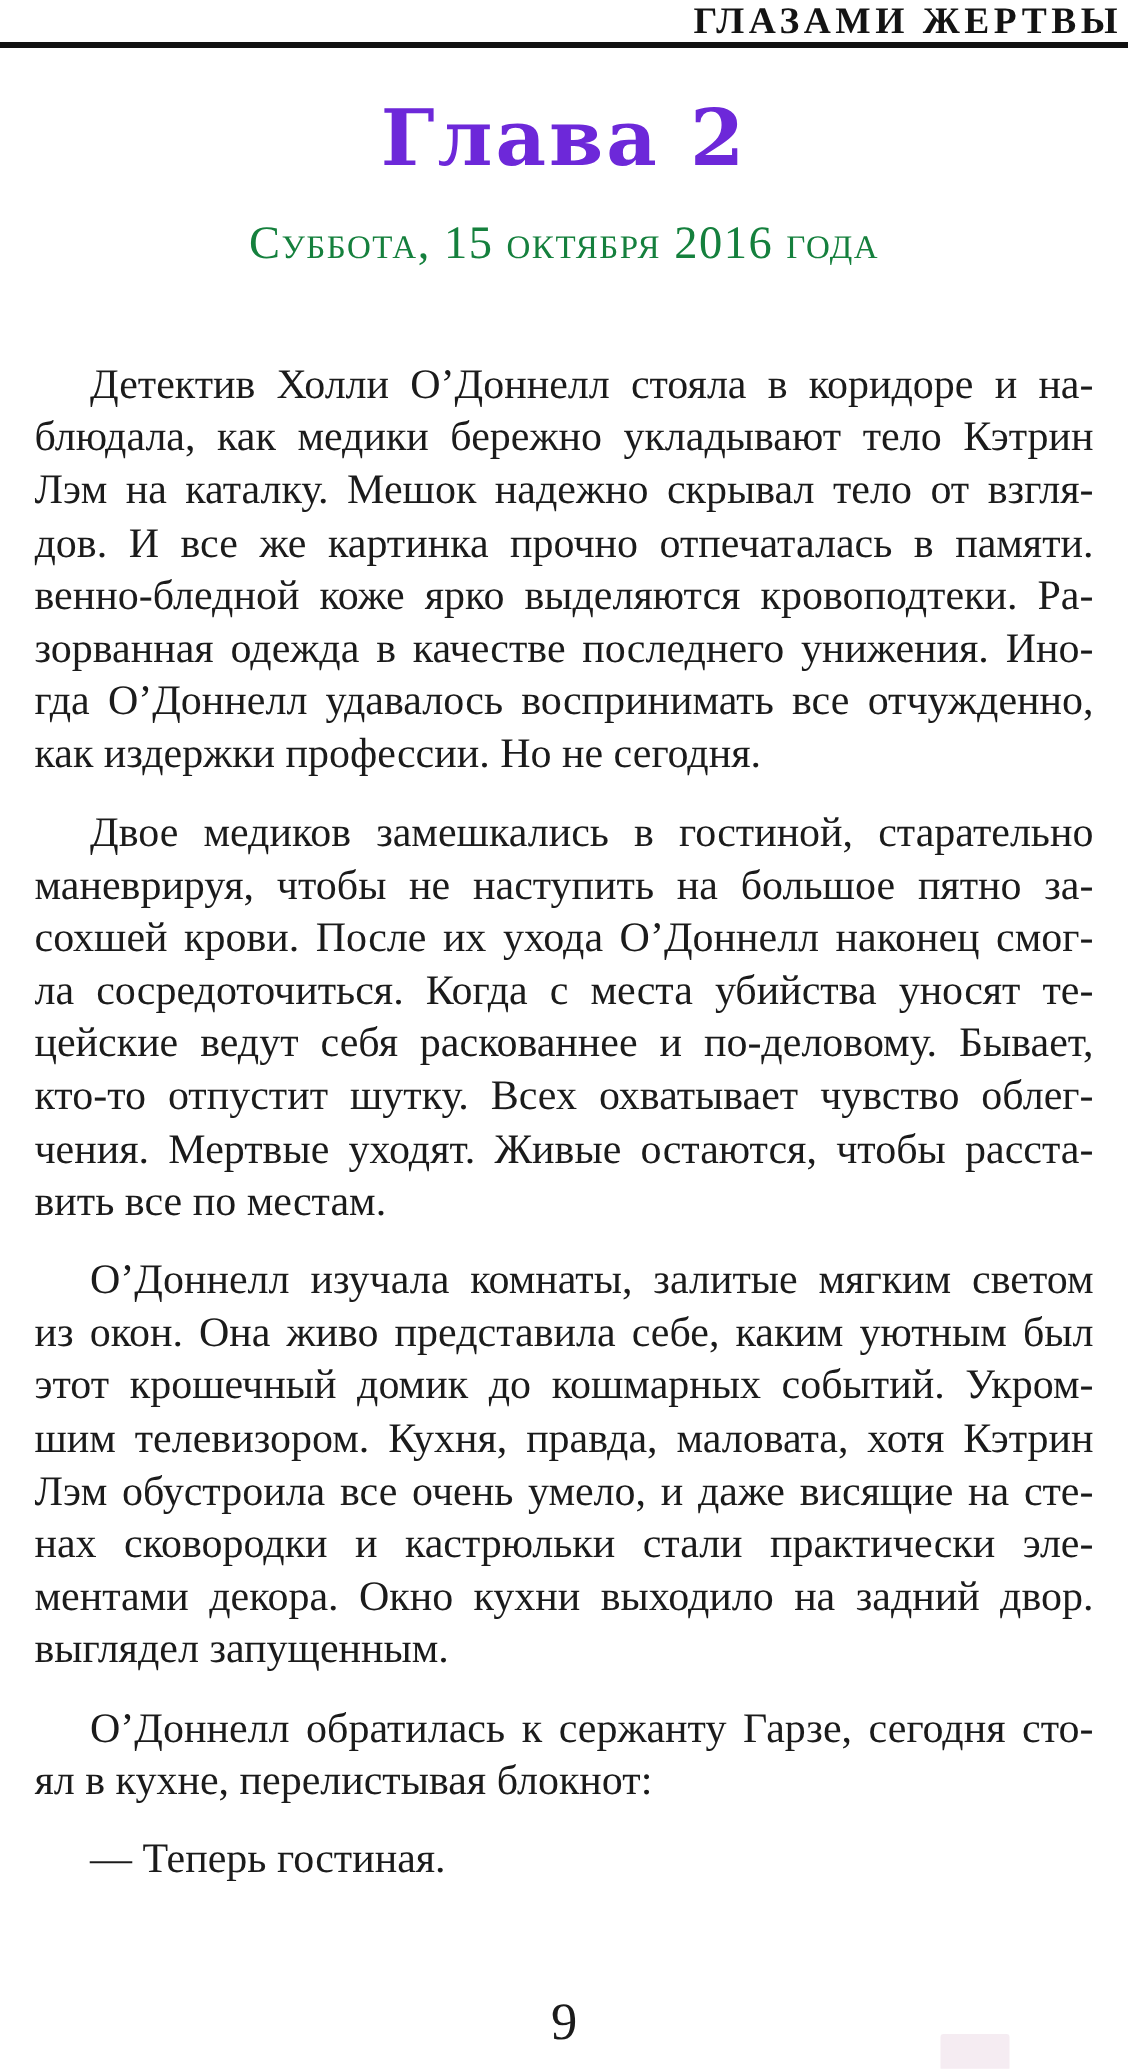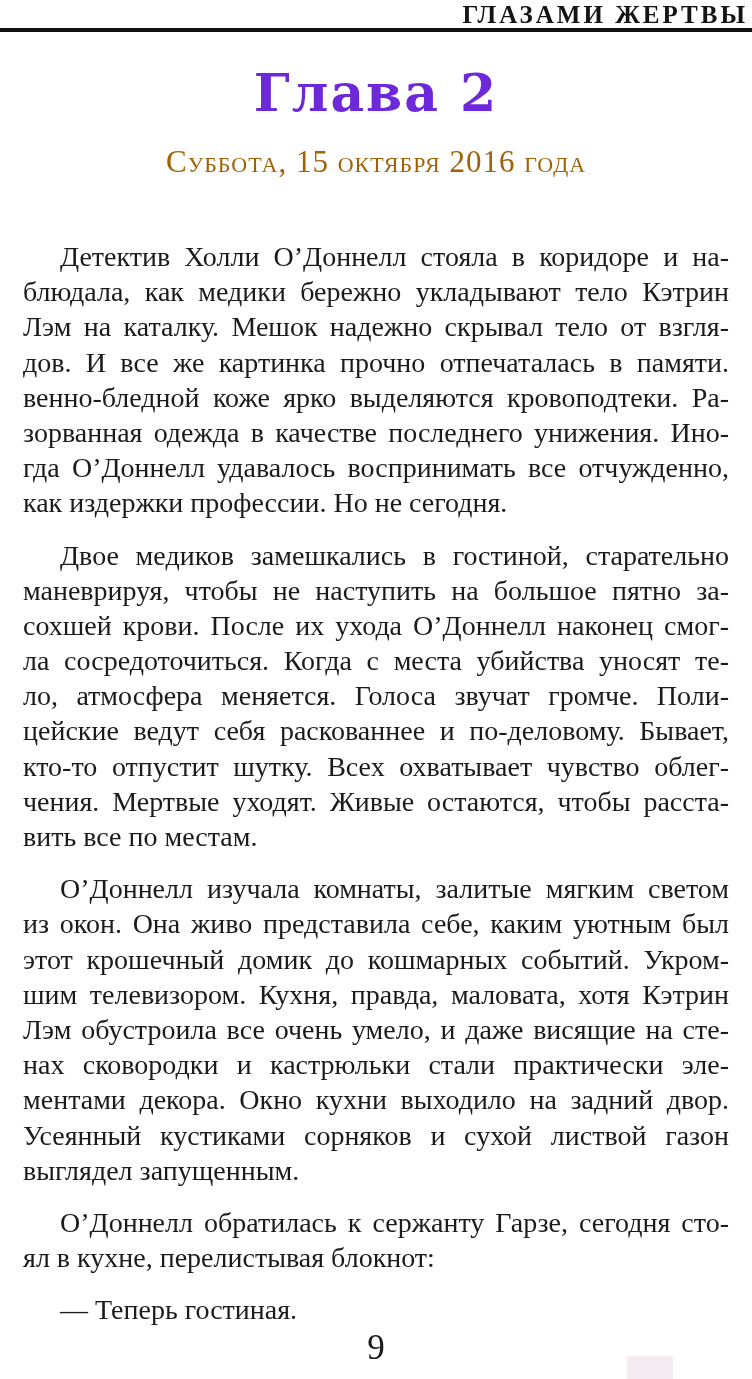--- a/index.html
+++ b/index.html
@@ -49,21 +49,21 @@
   .chapter-date {
     position: absolute;
     top: 144px;
     left: 0;
     width: 752px;
     text-align: center;
     font-family: "Liberation Serif", serif;
     font-variant: small-caps;
     font-size: 31px;
     letter-spacing: 1px;
-    color: #a16207;
+    color: #15803d;
   }
   .body-text {
     position: absolute;
     top: 222px;
     left: 6px;
     right: 6px;
     font-size: 28px;
     line-height: 35.2px;
   }
   .paragraph { margin: 17px; }
@@ -117,35 +117,33 @@
       <div class="line">венно-бледной коже ярко выделяются кровоподтеки. Ра-</div>
       <div class="line">зорванная одежда в качестве последнего унижения. Ино-</div>
       <div class="line">гда О’Доннелл удавалось воспринимать все отчужденно,</div>
       <div class="line last">как издержки профессии. Но не сегодня.</div>
     </div>
     <div class="paragraph">
       <div class="line indent">Двое медиков замешкались в гостиной, старательно</div>
       <div class="line">маневрируя, чтобы не наступить на большое пятно за-</div>
       <div class="line">сохшей крови. После их ухода О’Доннелл наконец смог-</div>
       <div class="line">ла сосредоточиться. Когда с места убийства уносят те-</div>
-      <div class="line">ло, атмосфера меняется. Голоса звучат громче. Поли-</div>
       <div class="line">цейские ведут себя раскованнее и по-деловому. Бывает,</div>
       <div class="line">кто-то отпустит шутку. Всех охватывает чувство облег-</div>
       <div class="line">чения. Мертвые уходят. Живые остаются, чтобы расста-</div>
       <div class="line last">вить все по местам.</div>
     </div>
     <div class="paragraph">
       <div class="line indent">О’Доннелл изучала комнаты, залитые мягким светом</div>
       <div class="line">из окон. Она живо представила себе, каким уютным был</div>
       <div class="line">этот крошечный домик до кошмарных событий. Укром-</div>
       <div class="line">шим телевизором. Кухня, правда, маловата, хотя Кэтрин</div>
       <div class="line">Лэм обустроила все очень умело, и даже висящие на сте-</div>
       <div class="line">нах сковородки и кастрюльки стали практически эле-</div>
       <div class="line">ментами декора. Окно кухни выходило на задний двор.</div>
-      <div class="line">Усеянный кустиками сорняков и сухой листвой газон</div>
       <div class="line last">выглядел запущенным.</div>
     </div>
     <div class="paragraph">
       <div class="line indent">О’Доннелл обратилась к сержанту Гарзе, сегодня сто-</div>
       <div class="line last">ял в кухне, перелистывая блокнот:</div>
     </div>
     <div class="paragraph">
       <div class="line indent last">— Теперь гостиная.</div>
     </div>
   </div>

